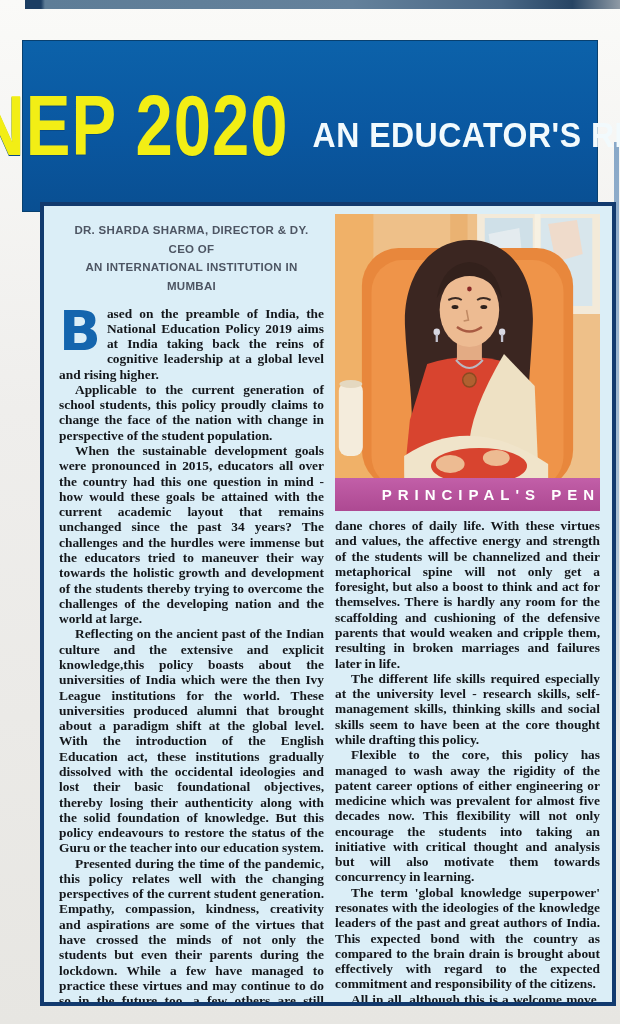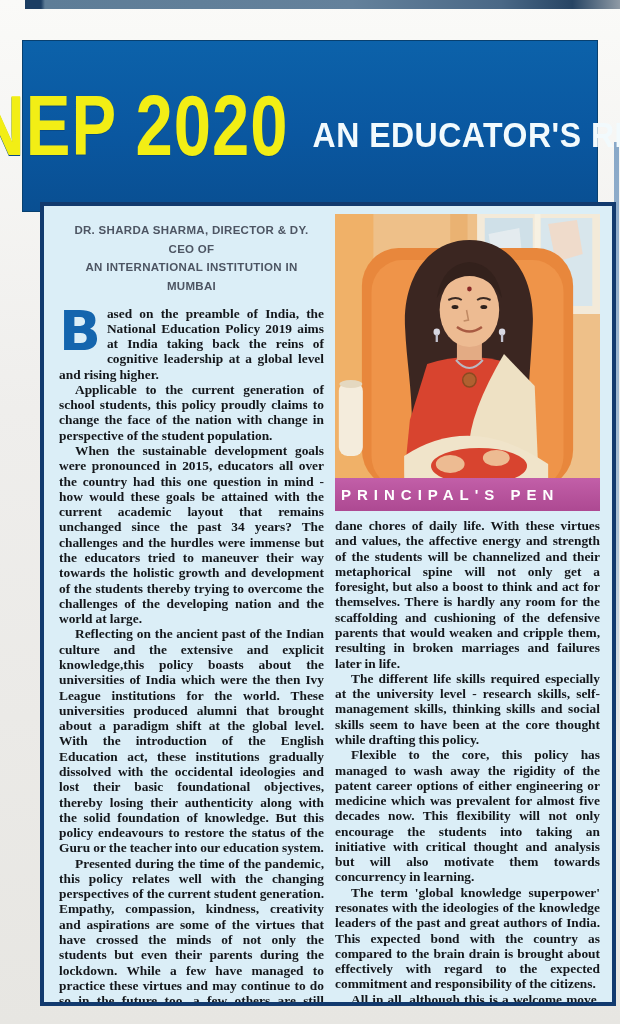--- a/index.html
+++ b/index.html
@@ -41,21 +41,21 @@
     margin:0;text-indent:16px;word-spacing:-0.3px;}
   .para.first{text-indent:0;}
   .dropcap{float:left;font-family:"DejaVu Sans",sans-serif;font-weight:bold;
     font-size:55px;line-height:.8;color:#1465ae;margin:3px 6px 0 0;}
 
   
   .photo-block{margin:0 0 7px 0;}
   .photo{height:264px;position:relative;overflow:hidden;background:#eec089;}
   .photo svg{position:absolute;inset:0;width:100%;height:100%;}
   .caption{height:33px;background:linear-gradient(180deg,#c25fa8 0%,#ad4992 100%);
-    color:#ffffff;font-weight:bold;font-size:15px;line-height:33px;text-align:left;
+    color:#ffffff;font-weight:bold;font-size:15px;line-height:33px;text-align:right;
     letter-spacing:6px;white-space:nowrap;overflow:hidden;text-indent:6px;}
 </style>
 </head>
 <body>
 
 <div class="page">
 
   <div class="topbar"></div>
   <div class="edge-stripe"></div>
 

